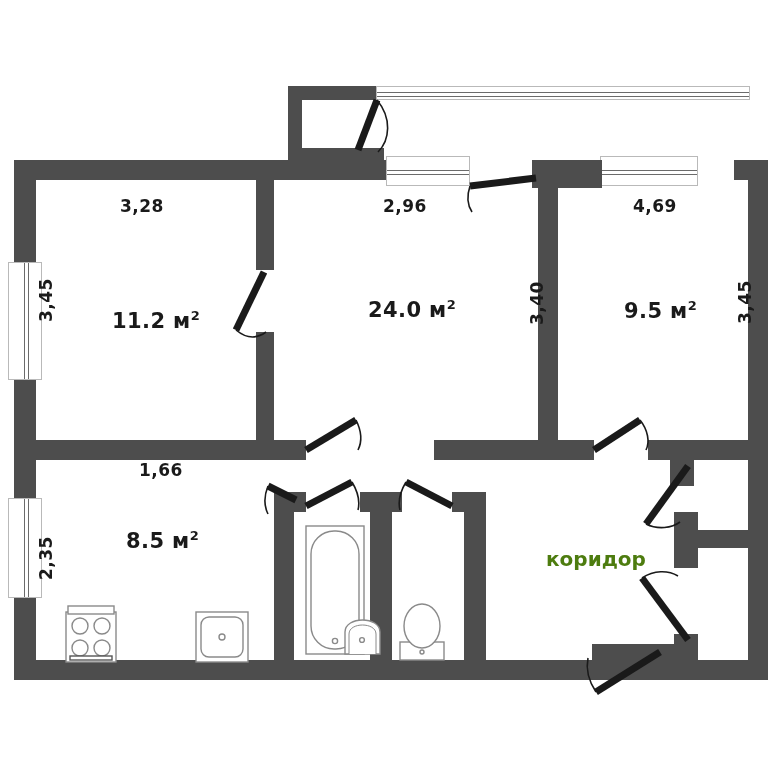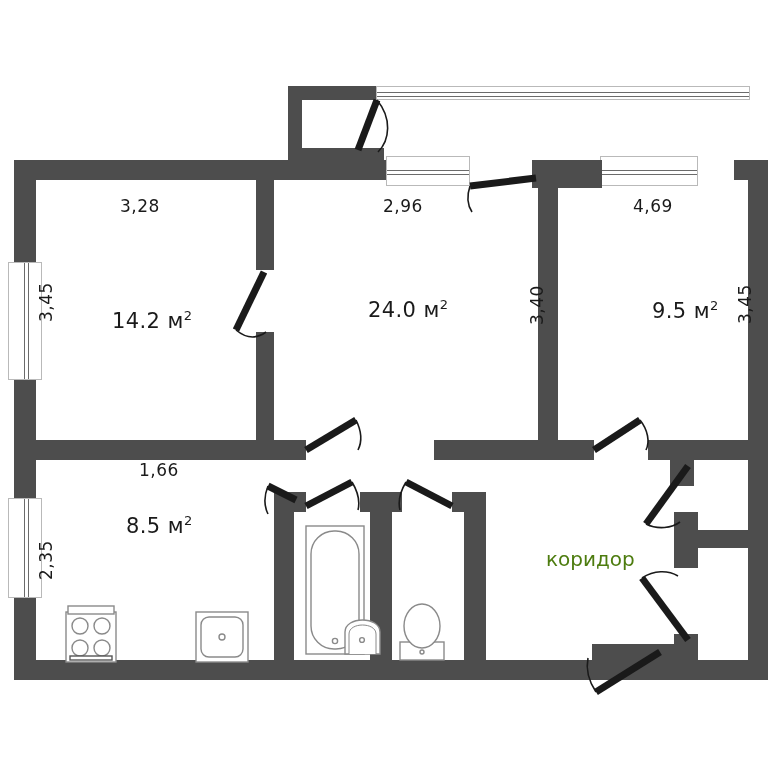--- a/index.html
+++ b/index.html
@@ -1,17 +1,17 @@
 <!DOCTYPE html>
 <html><head>
 <meta charset="utf-8">
 <style>
   html,body{margin:0;padding:0;background:#ffffff;}
   body{width:768px;height:768px;font-family:"DejaVu Sans","Liberation Sans",sans-serif;}
-  #plan{position:relative;width:768px;height:768px;background:#ffffff;overflow:hidden;}
+  #plan{position:relative;width:768px;height:768px;background:#ffffff;overflow:hidden;font-weight:bold;}
   .wall{position:absolute;background:#4d4d4d;}
   .label{position:absolute;color:#1a1a1a;white-space:nowrap;}
   .area-label{font-size:21px;letter-spacing:.4px;}
   .area-label sup{font-size:13px;vertical-align:super;}
   .dim{font-size:17px;letter-spacing:.5px;color:#1a1a1a;}
   .dim.vert{transform:rotate(-90deg);transform-origin:left top;}
   .corridor-label{font-size:20px;color:#4d7c0f;}
   svg.overlay{position:absolute;left:0;top:0;width:768px;height:768px;pointer-events:none;}
   .win{position:absolute;background:#ffffff;border:1px solid #b9b9b9;box-sizing:border-box;}
   .win i{position:absolute;left:0;right:0;top:50%;height:3px;margin-top:-1.5px;background:#ffffff;border-top:1px solid #6b6b6b;border-bottom:1px solid #6b6b6b;display:block;}
@@ -183,36 +183,36 @@
     <g stroke="#8a8a8a" fill="#ffffff" stroke-width="1.4">
       <rect x="196" y="612" width="52" height="50"></rect>
       <rect x="201" y="617" width="42" height="40" rx="8"></rect>
       <circle cx="222" cy="637" r="3"></circle>
     </g>
   </svg>
 
   <div class="label dim" style="left:120px;top:196px;">3,28</div>
   <div class="label dim vert" style="left:36px;top:322px;">3,45</div>
   <div class="label area-label" style="left:112px;top:308px;">
-    <span>14.2 м</span><sup>2</sup>
+    <span>11.2 м</span><sup>2</sup>
   </div>
 
   <div class="label dim" style="left:383px;top:196px;">2,96</div>
   <div class="label dim vert" style="left:527px;top:325px;">3,40</div>
   <div class="label area-label" style="left:368px;top:297px;">
     <span>24.0 м</span><sup>2</sup>
   </div>
 
   <div class="label dim" style="left:633px;top:196px;">4,69</div>
   <div class="label dim vert" style="left:735px;top:324px;">3,45</div>
-  <div class="label area-label" style="left:652px;top:298px;">
+  <div class="label area-label" style="left:624px;top:298px;">
     <span>9.5 м</span><sup>2</sup>
   </div>
 
   <div class="label dim" style="left:139px;top:460px;">1,66</div>
   <div class="label dim vert" style="left:36px;top:580px;">2,35</div>
-  <div class="label area-label" style="left:126px;top:513px;">
+  <div class="label area-label" style="left:126px;top:528px;">
     <span>8.5 м</span><sup>2</sup>
   </div>
 
   <div class="label corridor-label" style="left:546px;top:547px;">коридор</div>
 
 </div>
 
 </body></html>

